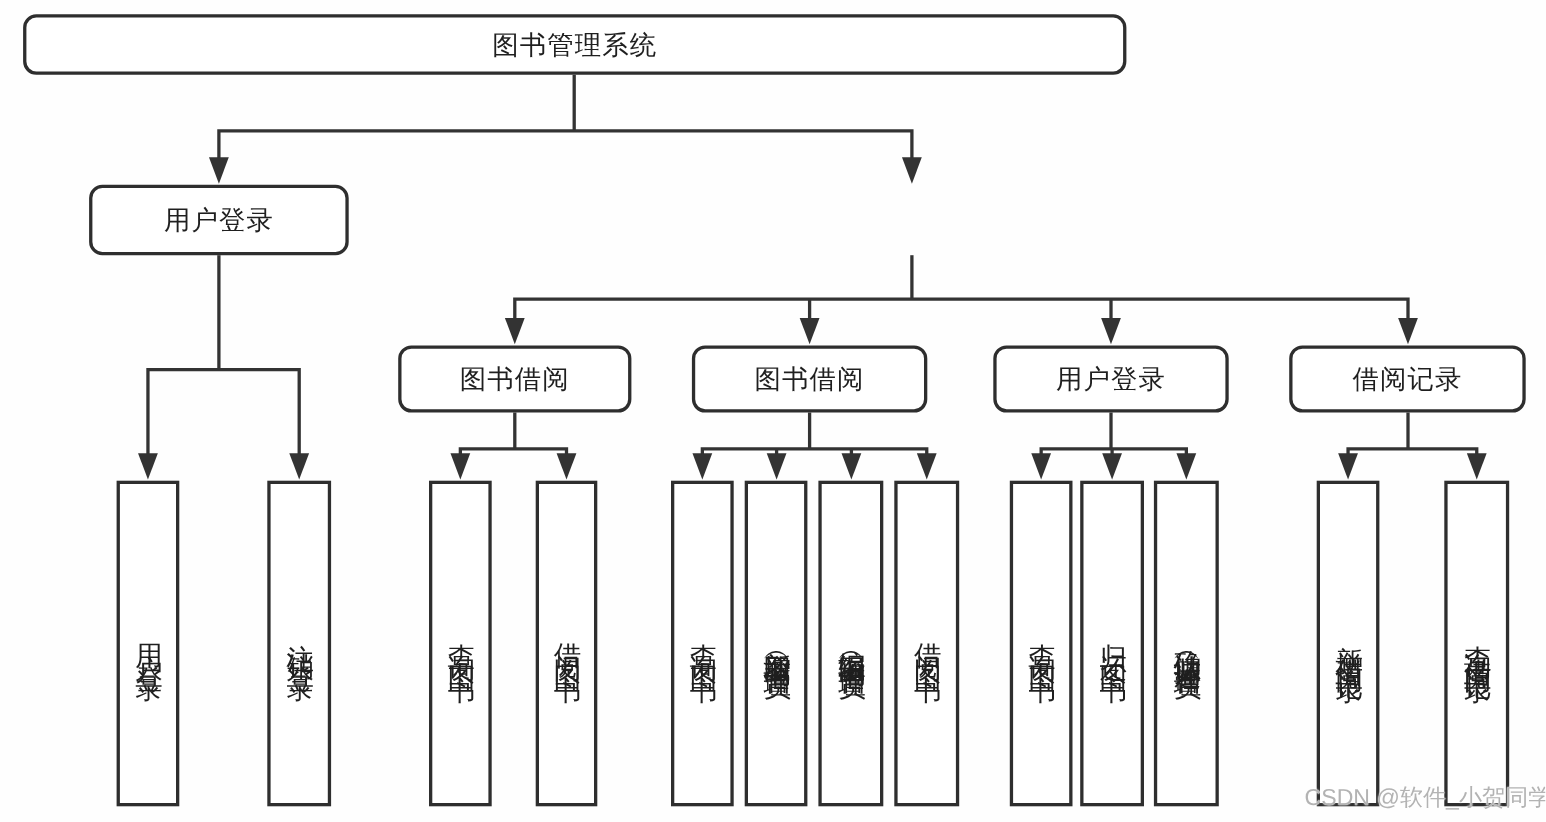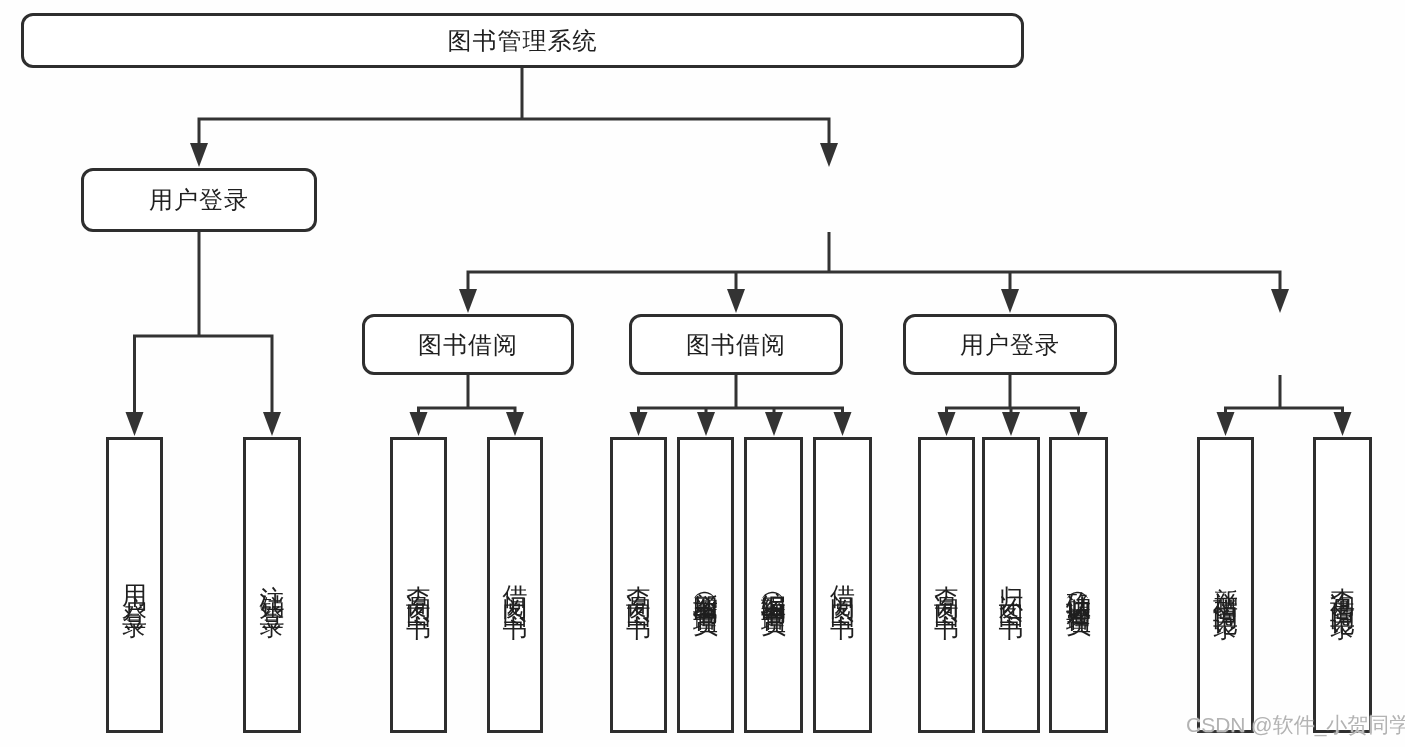--- a/index.html
+++ b/index.html
@@ -107,20 +107,23 @@
 
   <div class="node hnode" style="left:362px;top:314px;width:212px;height:61px">
     <span>图书借阅</span>
   </div>
   <div class="node hnode" style="left:629px;top:314px;width:214px;height:61px">
     <span>图书借阅</span>
   </div>
   <div class="node hnode" style="left:903px;top:314px;width:214px;height:61px">
     <span>用户登录</span>
   </div>
+  <div class="node hnode" style="left:1172px;top:314px;width:215px;height:61px">
+    <span>借阅记录</span>
+  </div>
 
   <div class="node vnode ls4" style="left:106px;top:437px;width:57px;height:296px">
     <span class="vtext">用户登录</span>
   </div>
   <div class="node vnode ls4" style="left:243px;top:437px;width:58px;height:296px">
     <span class="vtext">注销登录</span>
   </div>
 
   <div class="node vnode ls4" style="left:390px;top:437px;width:57px;height:296px">
     <span class="vtext">查询图书</span>

